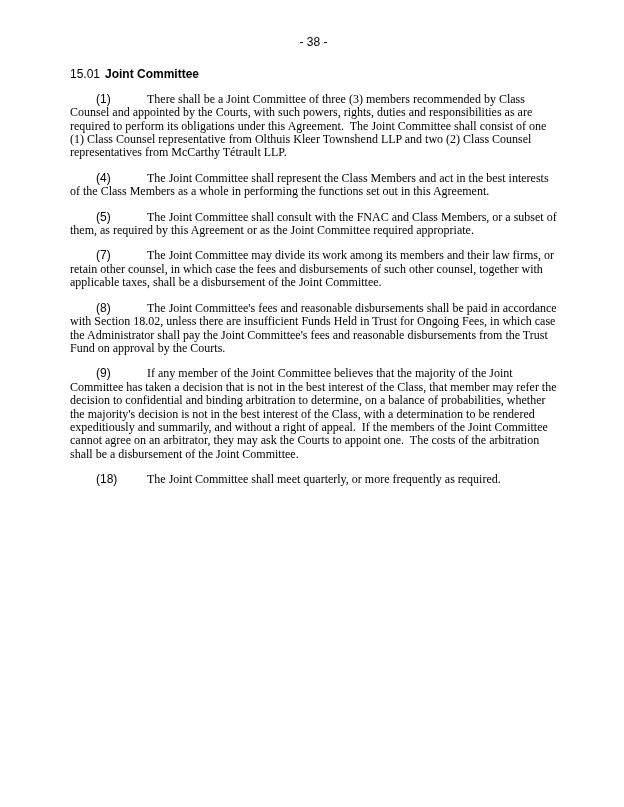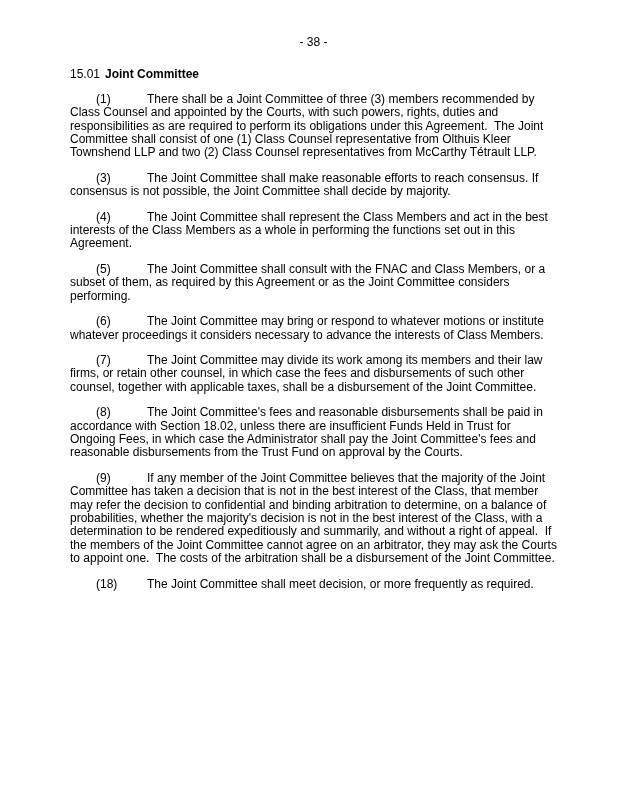--- a/index.html
+++ b/index.html
@@ -46,37 +46,36 @@
   .para {
     margin: 0 0 12px 0;
   }
   .pnum {
     display: inline-block;
     margin-left: 26px;
     min-width: 51px;
   }
   .ptext {
     white-space: pre-wrap;
+    font-family: Liberation Serif, serif;
   }
 </style>
 </head>
 <body>
 
 <div class="page">
   <div class="pagenum">- 38 -</div>
 
 
   <div class="section-heading">
     <span class="sec-num">15.01</span><span class="sec-title">Joint Committee</span>
   </div>
 
   <div id="paragraphs">
       <p class="para"><span class="pnum">(1)</span><span class="ptext">There shall be a Joint Committee of three (3) members recommended by Class Counsel and appointed by the Courts, with such powers, rights, duties and responsibilities as are required to perform its obligations under this Agreement.  The Joint Committee shall consist of one (1) Class Counsel representative from Olthuis Kleer Townshend LLP and two (2) Class Counsel representatives from McCarthy Tétrault LLP.</span></p>
-      <p class="para"><span class="pnum">(3)</span><span class="ptext">The Joint Committee shall make reasonable efforts to reach consensus. If consensus is not possible, the Joint Committee shall decide by majority.</span></p>
       <p class="para"><span class="pnum">(4)</span><span class="ptext">The Joint Committee shall represent the Class Members and act in the best interests of the Class Members as a whole in performing the functions set out in this Agreement.</span></p>
-      <p class="para"><span class="pnum">(5)</span><span class="ptext">The Joint Committee shall consult with the FNAC and Class Members, or a subset of them, as required by this Agreement or as the Joint Committee considers performing.</span></p>
-      <p class="para"><span class="pnum">(6)</span><span class="ptext">The Joint Committee may bring or respond to whatever motions or institute whatever proceedings it considers necessary to advance the interests of Class Members.</span></p>
+      <p class="para"><span class="pnum">(5)</span><span class="ptext">The Joint Committee shall consult with the FNAC and Class Members, or a subset of them, as required by this Agreement or as the Joint Committee required appropriate.</span></p>
       <p class="para"><span class="pnum">(7)</span><span class="ptext">The Joint Committee may divide its work among its members and their law firms, or retain other counsel, in which case the fees and disbursements of such other counsel, together with applicable taxes, shall be a disbursement of the Joint Committee.</span></p>
       <p class="para"><span class="pnum">(8)</span><span class="ptext">The Joint Committee's fees and reasonable disbursements shall be paid in accordance with Section 18.02, unless there are insufficient Funds Held in Trust for Ongoing Fees, in which case the Administrator shall pay the Joint Committee's fees and reasonable disbursements from the Trust Fund on approval by the Courts.</span></p>
       <p class="para"><span class="pnum">(9)</span><span class="ptext">If any member of the Joint Committee believes that the majority of the Joint Committee has taken a decision that is not in the best interest of the Class, that member may refer the decision to confidential and binding arbitration to determine, on a balance of probabilities, whether the majority's decision is not in the best interest of the Class, with a determination to be rendered expeditiously and summarily, and without a right of appeal.  If the members of the Joint Committee cannot agree on an arbitrator, they may ask the Courts to appoint one.  The costs of the arbitration shall be a disbursement of the Joint Committee.</span></p>
-      <p class="para"><span class="pnum">(18)</span><span class="ptext">The Joint Committee shall meet decision, or more frequently as required.</span></p>
+      <p class="para"><span class="pnum">(18)</span><span class="ptext">The Joint Committee shall meet quarterly, or more frequently as required.</span></p>
     </div>
 </div>
 
 </body></html>

